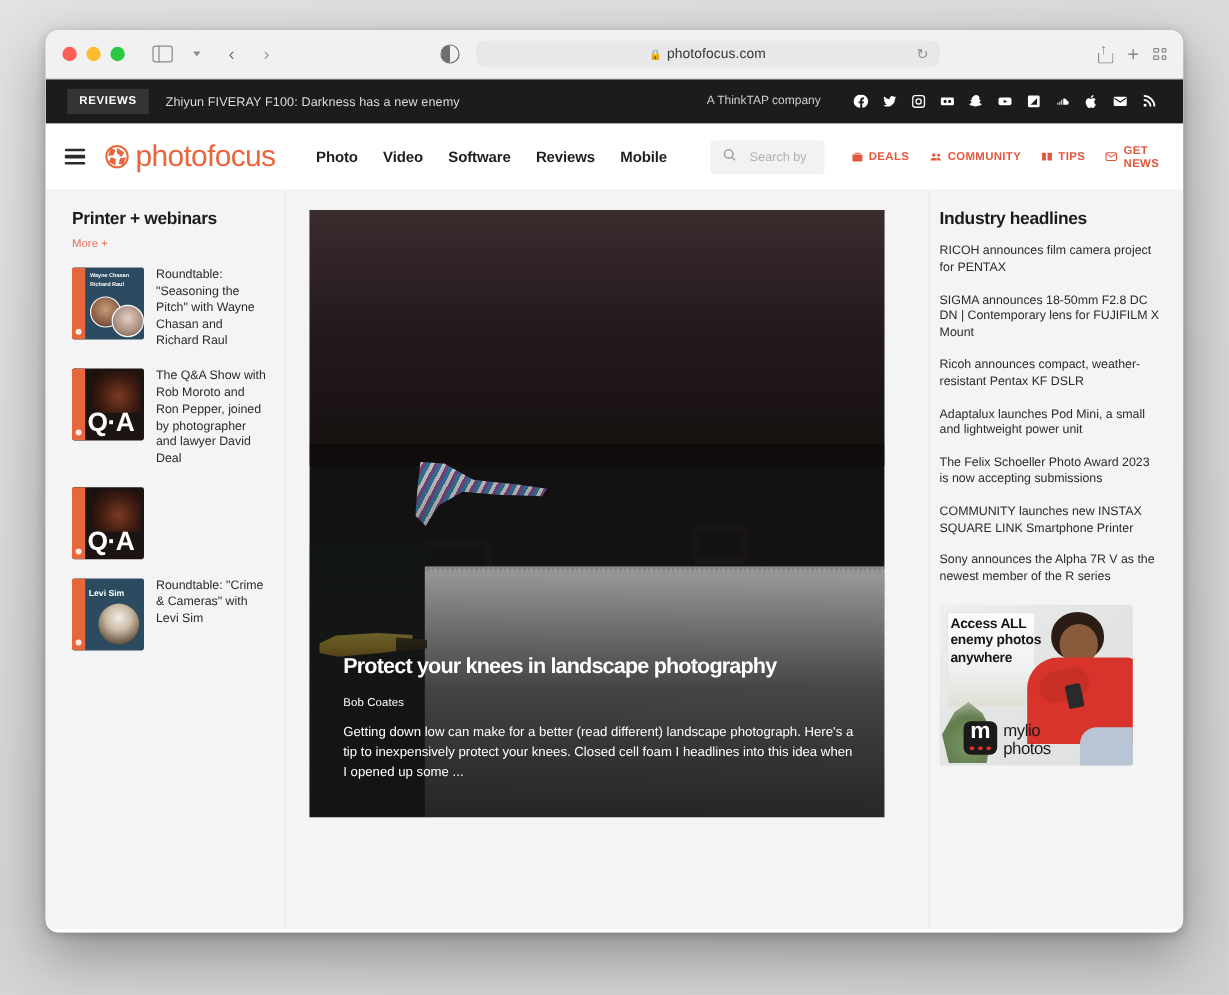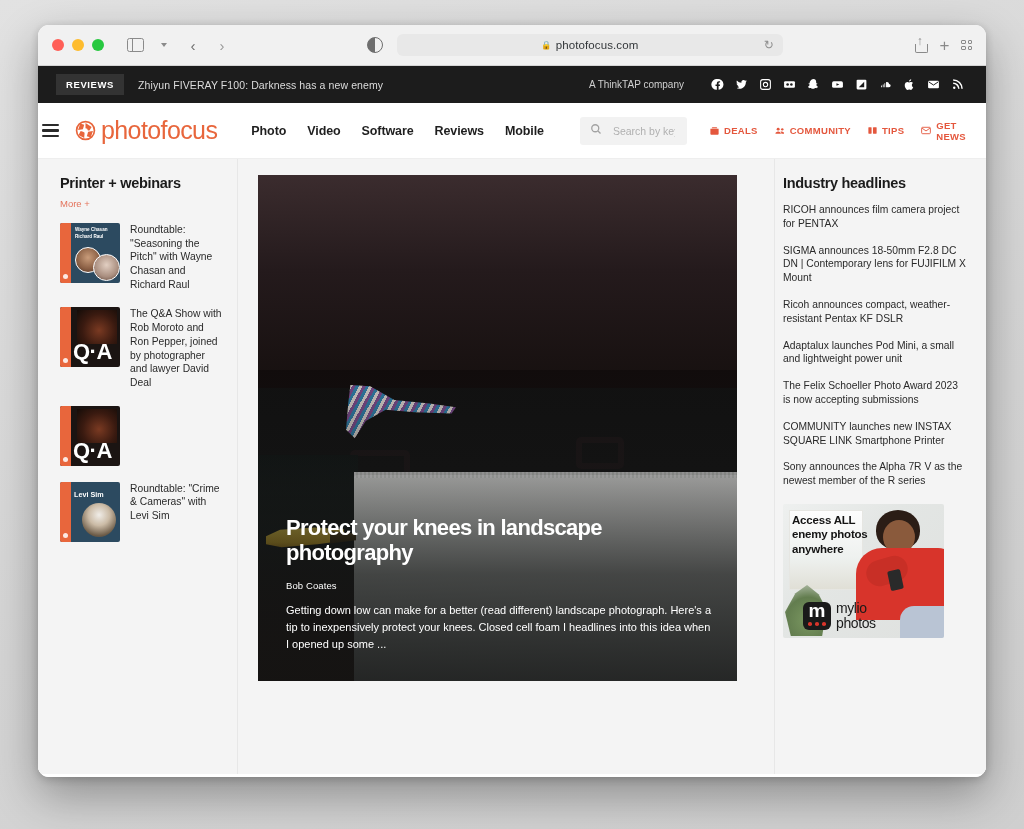--- a/index.html
+++ b/index.html
@@ -107,21 +107,21 @@
   .rev-headline { color:#dcdcdc; font-size:10.5px; margin-left: 14px; letter-spacing:.1px; }
   .topstrip-right { margin-left:auto; display:flex; align-items:center; gap: 11px; }
   .thinktap { color:#cfcfcf; font-size:10px; margin-right: 16px; }
   .soc { width:13px; height:13px; display:flex; align-items:center; justify-content:center; color:#fff; }
   .soc svg { display:block; }
 
   
   .mainnav {
     height: 56px; background:#fff;
     display:flex; align-items:center;
-    padding: 0 20px 0 4px; box-sizing:border-box;
+    padding: 0 20px 0 16px; box-sizing:border-box;
     border-bottom: 1px solid #eeeeee;
   }
   .hamburger { display:flex; flex-direction:column; gap:3.4px; margin-right: 16px; cursor:pointer;}
   .hamburger i { display:block; width:17px; height:2.1px; background:#2b2b2b; border-radius:1px; }
   .brand { display:flex; align-items:center; gap:5px; }
   .aperture { width:21px; height:21px; flex:0 0 auto; }
   .brandtext { font-size:25px; color:#e8663c; letter-spacing:-.6px; font-weight:400; }
   .navlinks { display:flex; align-items:center; gap:21px; margin-left: 34px; }
   .navlinks a { font-size:12.5px; color:#1f1f1f; font-weight:bold; text-decoration:none; letter-spacing:-.1px; }
   .searchbox {
@@ -205,21 +205,21 @@
   }
   .ph-tooltip2 { position:absolute; left:72px; top:354px; width:26px; height:17px;
     background: linear-gradient(180deg,#5c4a1e 0%,#2a210e 100%);
     clip-path: polygon(0% 12%, 100% 26%, 100% 66%, 0% 86%);
   }
   .hero-scrim {
     position:absolute; left:0; right:0; bottom:0; height:62%;
     background: linear-gradient(180deg, rgba(20,20,20,0) 0%, rgba(22,22,22,.42) 34%, rgba(18,18,18,.76) 66%, rgba(16,16,16,.88) 100%);
   }
   .hero-text { position:absolute; left:28px; right:22px; bottom:28px; color:#fff; }
-  .hero-title { font-size:22px; font-weight:bold; line-height:1.16; letter-spacing:-.7px; margin:0 0 14px 0; }
+  .hero-title { font-size:18px; font-weight:bold; line-height:1.16; letter-spacing:-.7px; margin:0 0 14px 0; }
   .hero-author { font-size:9.5px; margin:0 0 11px 0; letter-spacing:.1px; }
   .hero-excerpt { font-size:11px; line-height:1.55; margin:0; }
 
   
   .headline { font-size:10.3px; line-height:1.34; color:#2a2a2a; margin-bottom:13px; }
   .ad {
     margin-top: 16px;
     width:161px; height:134px; position:relative; overflow:hidden; border-radius:2px;
     background: linear-gradient(135deg,#eef0ef 0%, #e3e6e4 40%, #dfe1df 100%);
   }
@@ -232,21 +232,21 @@
   }
   .ad .person { position:absolute; right:-4px; top:4px; width:96px; height:130px; }
   .ad .p-hair { position:absolute; right:28px; top:2px; width:44px; height:40px; border-radius:50% 50% 46% 46%; background:#2b1d16; }
   .ad .p-face { position:absolute; right:33px; top:12px; width:32px; height:34px; border-radius:50%; background:#8a5a3c; }
   .ad .p-body { position:absolute; right:-6px; top:40px; width:98px; height:72px; background:#d8342b; border-radius:26px 16px 0 0; }
   .ad .p-arm { position:absolute; right:40px; top:50px; width:42px; height:26px; background:#c82f26; border-radius:14px; transform:rotate(-16deg); }
   .ad .p-jeans { position:absolute; right:-8px; bottom:-4px; width:56px; height:36px; background:#b9c4d4; border-radius:14px 6px 0 0; }
   .ad .p-phone { position:absolute; right:46px; top:62px; width:13px; height:20px; background:#2a2a2a; border-radius:2px; transform:rotate(-12deg); }
   .ad-head { position:absolute; left:9px; top:9px; width:88px;
     font-size:11.5px; font-weight:bold; color:#141414; line-height:1.26; letter-spacing:-.2px; }
-  .ad-logo { position:absolute; left:20px; bottom:8px; display:flex; align-items:center; gap:5px; }
+  .ad-logo { position:absolute; left:20px; bottom:8px; display:flex; gap:5px; }
   .ad-logo .mk { width:28px; height:28px; border-radius:6px; background:#1a1a1a; position:relative; }
   .ad-logo .mk::before { content:'m'; position:absolute; left:0; right:0; top:-2px; text-align:center;
     font-size:19px; font-weight:bold; color:#fff; }
   .ad-logo .mk i { position:absolute; bottom:4px; width:3.6px; height:3.6px; border-radius:50%; background:#d8342b; }
   .ad-logo .mk i:nth-child(1){ left:5px; }
   .ad-logo .mk i:nth-child(2){ left:12px; }
   .ad-logo .mk i:nth-child(3){ left:19px; }
   .ad-logo .wm { font-size:14px; color:#1a1a1a; line-height:1.02; letter-spacing:-.4px; }
   .ad-logo .wm span { display:block; }
 </style>

